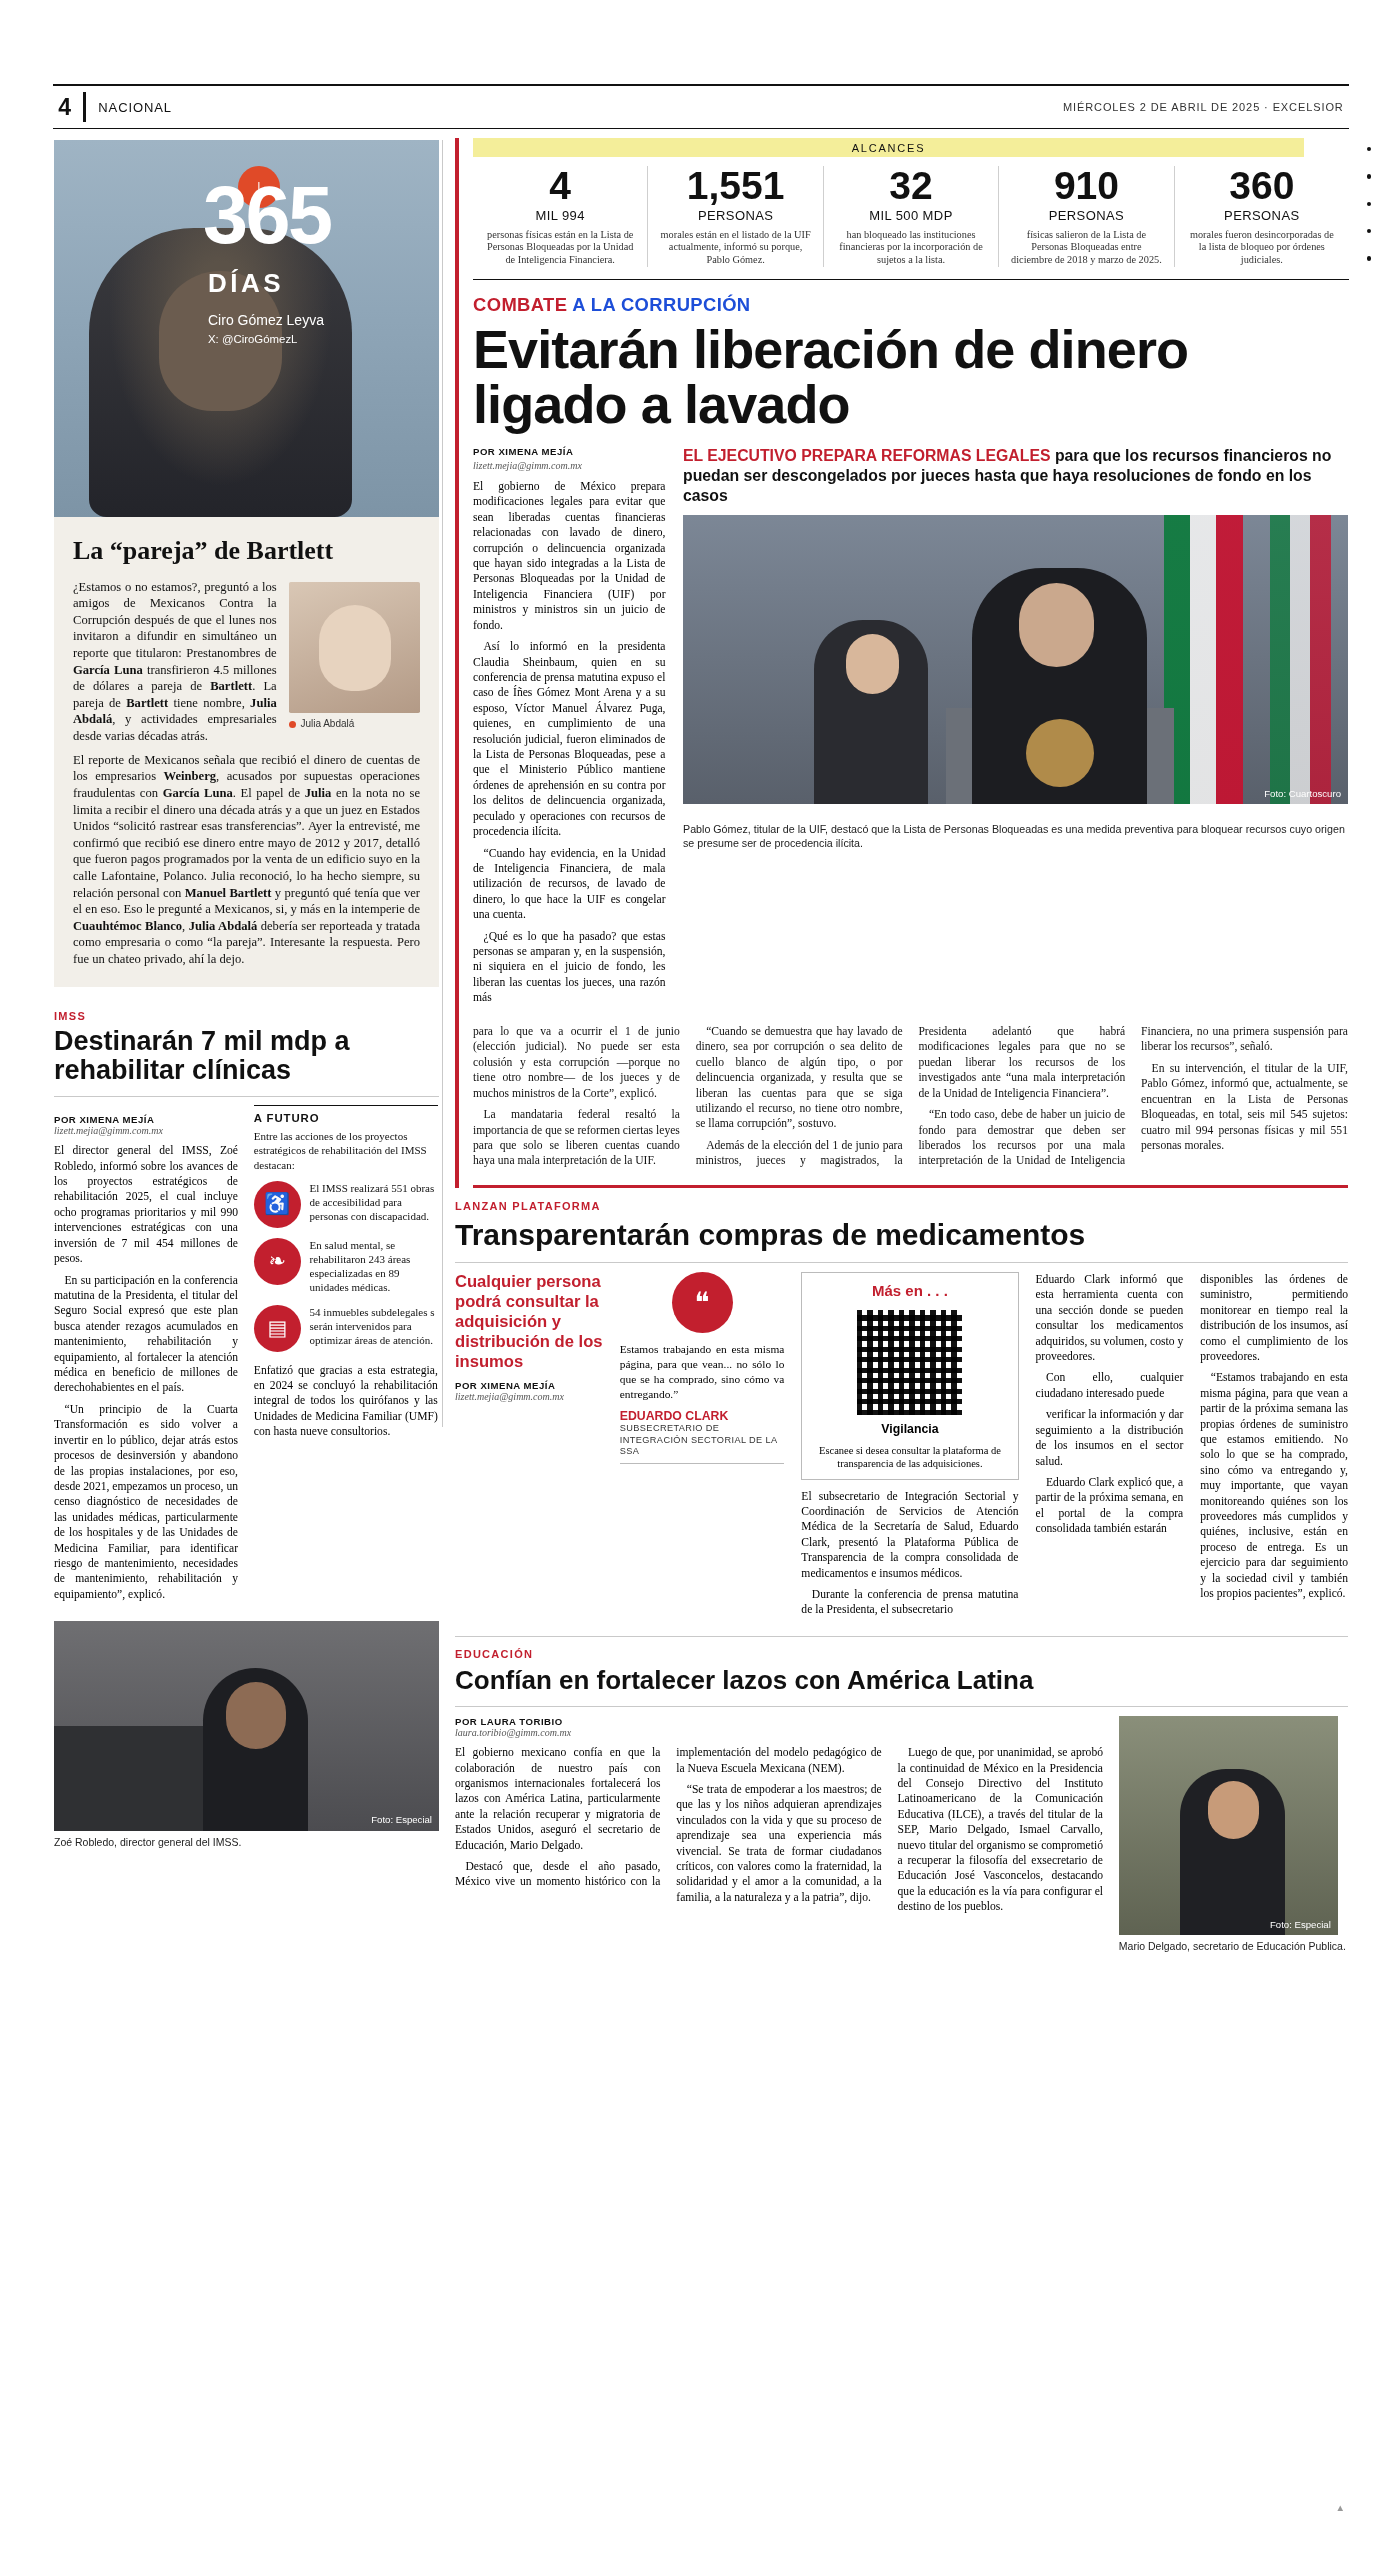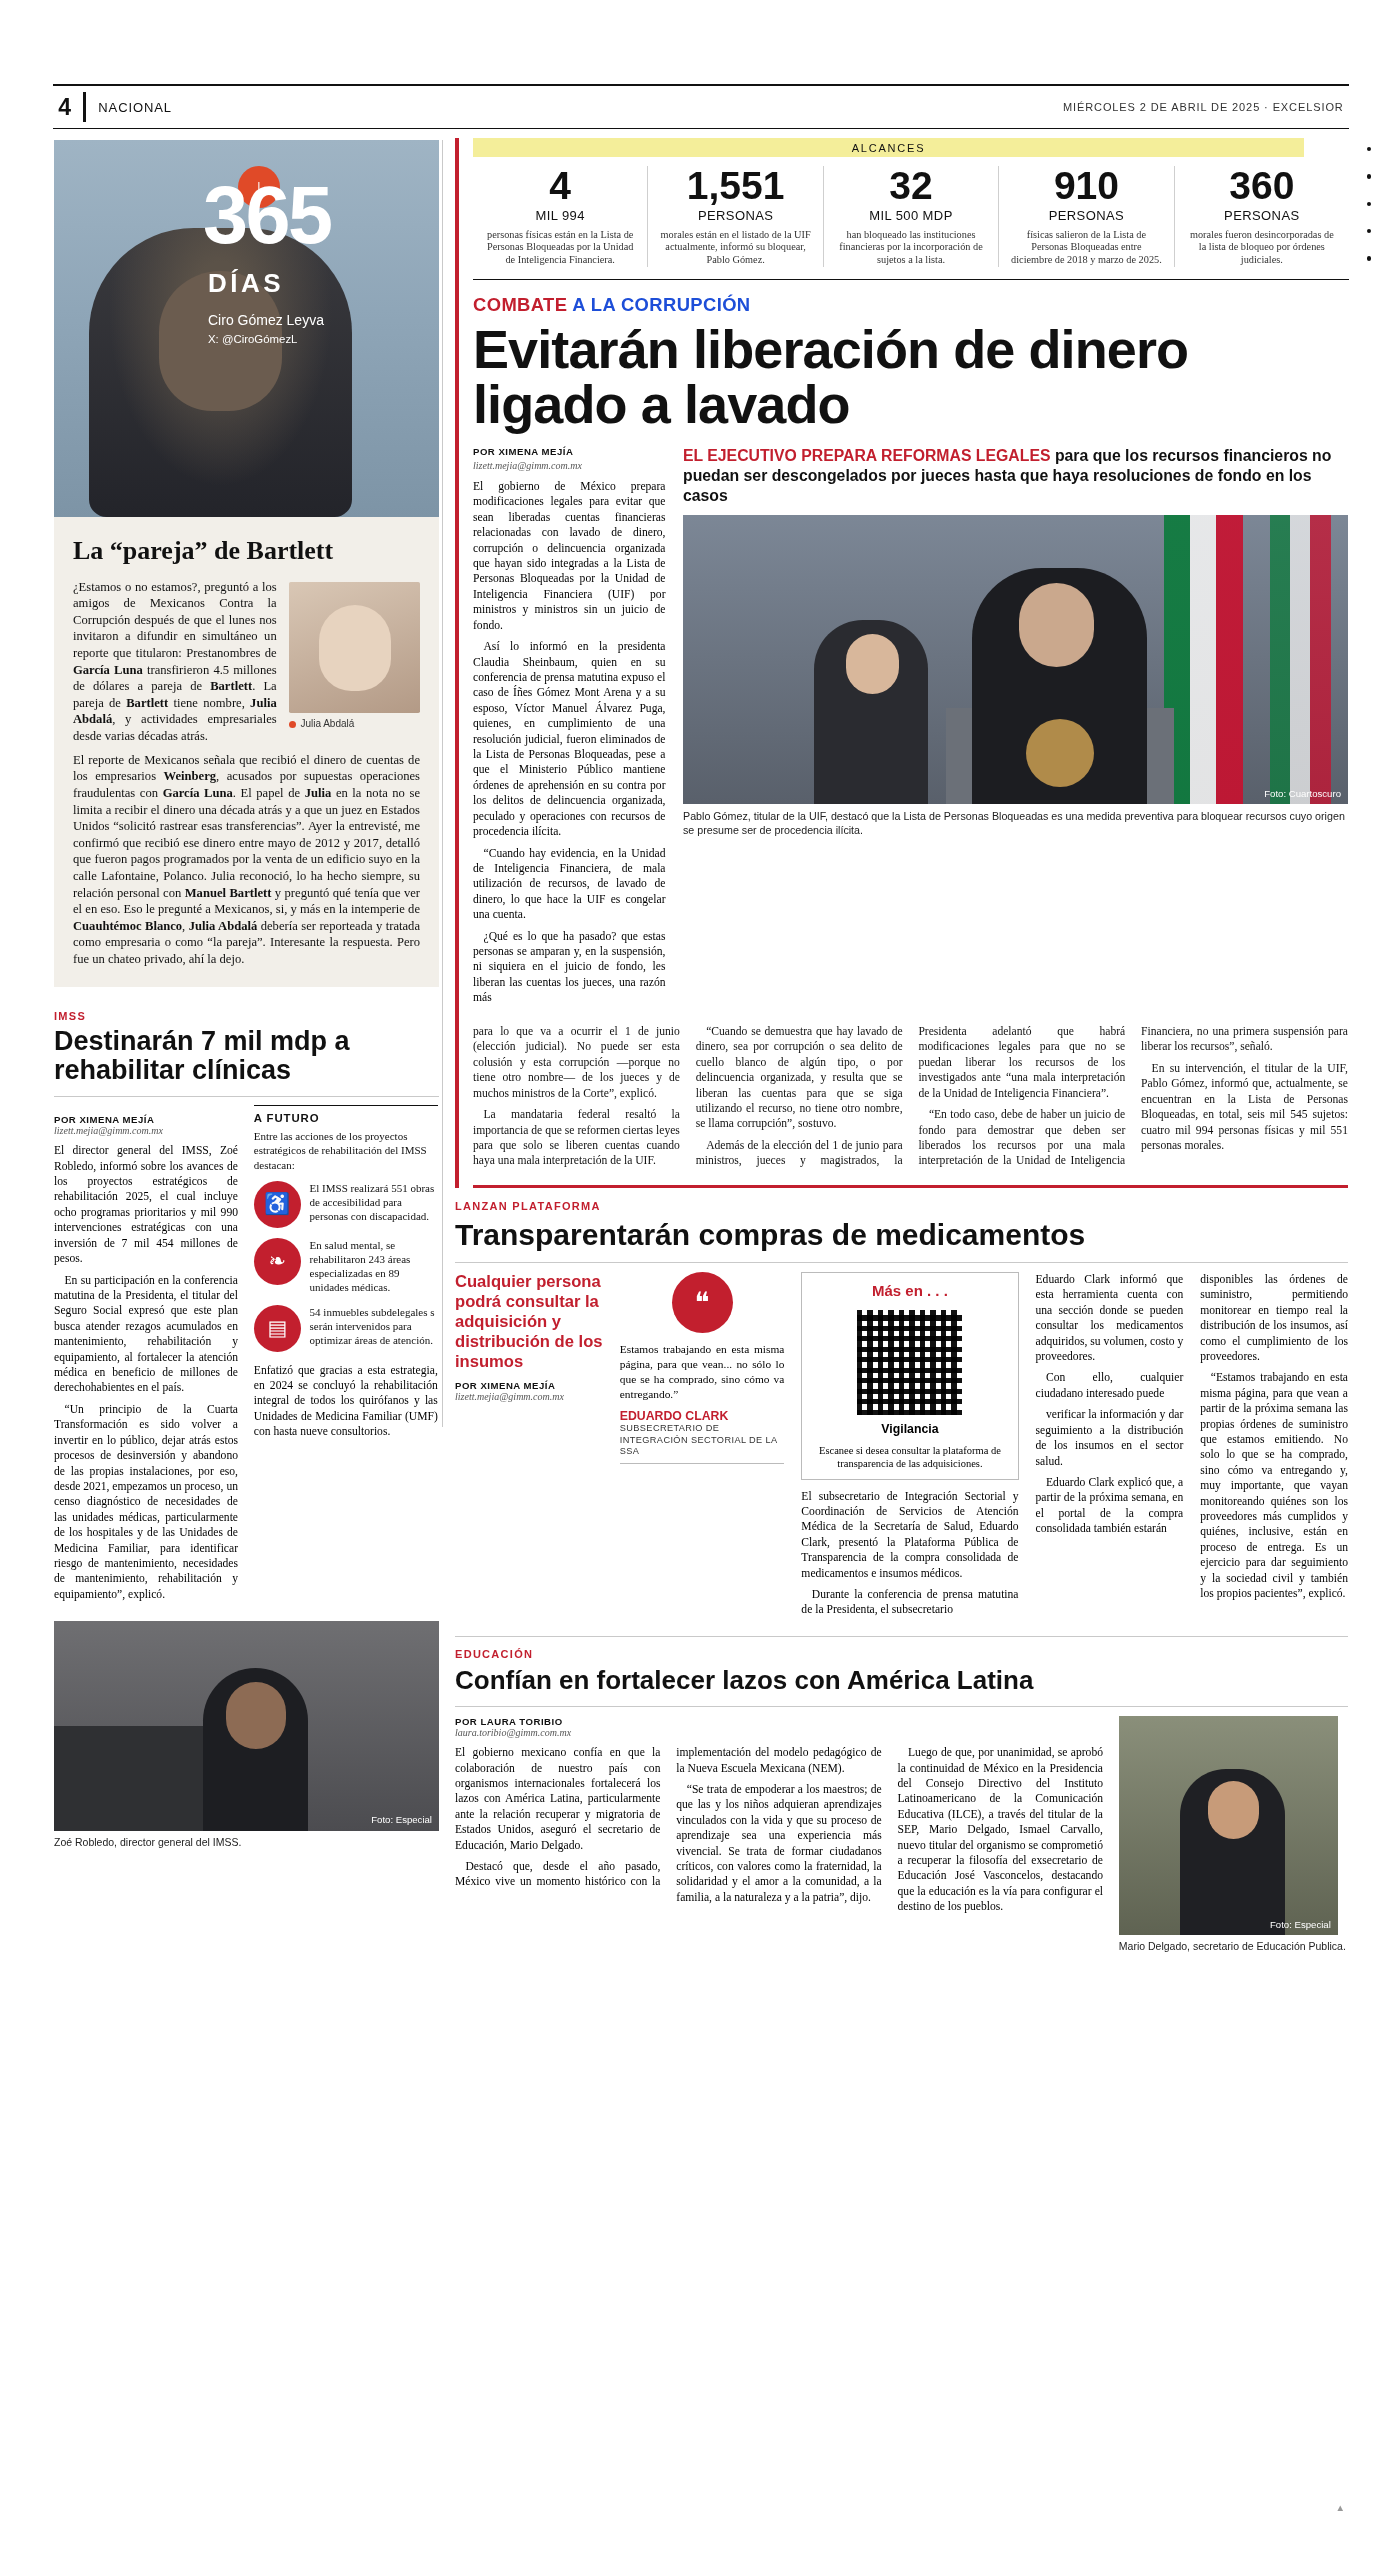--- a/index.html
+++ b/index.html
@@ -87,21 +87,21 @@
   .main-photo{width:665px;height:289px;background:linear-gradient(180deg,#7c8796 0%,#59606b 100%);position:relative;overflow:hidden;}
   .mp-flag{position:absolute;right:105px;top:0;width:79px;height:289px;background:linear-gradient(90deg,#0b7a3b 0 33%, #f2f2f2 33% 66%, #c8102e 66% 100%);opacity:.9;}
   .mp-flag2{position:absolute;right:17.5px;top:0;width:61px;height:289px;background:linear-gradient(90deg,#0b7a3b 0 33%, #f2f2f2 33% 66%, #c8102e 66% 100%);opacity:.75;}
   .mp-man{position:absolute;left:289px;top:53px;width:175px;height:236px;background:#1c1d21;border-radius:70px 70px 0 0;}
   .mp-face{position:absolute;left:336px;top:68px;width:75px;height:84px;border-radius:39px;background:#caa88d;}
   .mp-woman{position:absolute;left:131px;top:105px;width:114px;height:184px;background:#2a2b30;border-radius:49px 49px 0 0;}
   .mp-wface{position:absolute;left:163px;top:119px;width:53px;height:60px;border-radius:28px;background:#d8b79b;}
   .mp-pod{position:absolute;left:263px;bottom:0;width:228px;height:96px;background:#6b7078;}
   .mp-seal{position:absolute;left:343px;bottom:17.5px;width:68px;height:68px;border-radius:50%;background:#b08b4a;}
   .photo-credit{font-family:"Liberation Sans",sans-serif;font-size:9.6px;color:#fff;position:absolute;right:7px;bottom:5.3px;}
-  .photo-cap{font-family:"Liberation Sans",sans-serif;font-size:10.7px;line-height:1.3;color:#222;padding-top:6px;width:665px;}
+  .photo-cap{font-family:"Liberation Sans",sans-serif;font-size:10.7px;line-height:1.3;color:#222;padding-top:19px;width:665px;}
 
   .body4{column-count:4;column-gap:15.8px;font-size:11.6px;line-height:1.33;text-align:justify;color:#111;}
   .body4 p{margin:0 0 6.1px 0;text-indent:10.5px;}
 
   
   .sep-red{height:3.5px;background:#c21f2e;margin:15.8px 0 0 0;}
   .hl2{font-family:"Liberation Sans",sans-serif;font-weight:bold;font-size:30px;color:#111;margin:5.3px 0 10.5px 0;}
   .plat-grid{display:flex;gap:17px;}
   .plat-c1{width:149px;}
   .plat-c2{width:166px;}
@@ -229,21 +229,21 @@
       <div class="alc-head">ALCANCES</div>
       <div class="alc-row">
         <div class="alc-cell">
           <div class="alc-num">4</div>
           <div class="alc-unit">MIL 994</div>
           <div class="alc-txt">personas físicas están en la Lista de Personas Bloqueadas por la Unidad de Inteligencia Financiera.</div>
         </div>
         <div class="alc-cell">
           <div class="alc-num">1,551</div>
           <div class="alc-unit">PERSONAS</div>
-          <div class="alc-txt">morales están en el listado de la UIF actualmente, informó su bloquear, Pablo Gómez.</div>
+          <div class="alc-txt">morales están en el listado de la UIF actualmente, informó su porque, Pablo Gómez.</div>
         </div>
         <div class="alc-cell">
           <div class="alc-num">32</div>
           <div class="alc-unit">MIL 500 MDP</div>
           <div class="alc-txt">han bloqueado las instituciones financieras por la incorporación de sujetos a la lista.</div>
         </div>
         <div class="alc-cell">
           <div class="alc-num">910</div>
           <div class="alc-unit">PERSONAS</div>
           <div class="alc-txt">físicas salieron de la Lista de Personas Bloqueadas entre diciembre de 2018 y marzo de 2025.</div>

